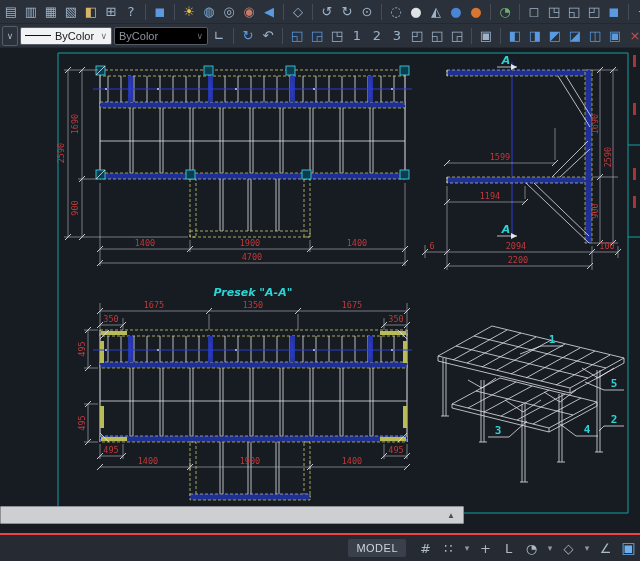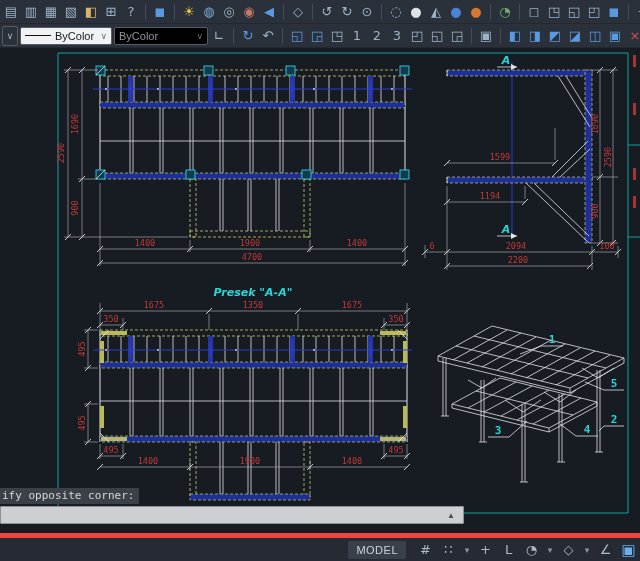--- a/index.html
+++ b/index.html
@@ -45,21 +45,21 @@
   .whitedot{fill:#e2e5e8;}
   
   #cmd-tooltip{position:absolute;left:0;top:440px;background:#3c4147;color:#d4d7da;
                font:11px "DejaVu Sans Mono",monospace;padding:1px 5px 2px 2px;white-space:pre;}
   #hscroll{position:absolute;left:0;top:458px;width:464px;height:18px;background:#cdcfd2;
            border:1px solid #8d9094;box-sizing:border-box;border-radius:1px;
            display:flex;align-items:center;}
   #hscroll .uparrow{margin-left:auto;margin-right:8px;color:#4a4e53;font-size:8px;}
   
   #statusbar{position:absolute;bottom:0;left:0;width:640px;height:28px;background:#262b33;
-             border-top:5px solid #ef4444;display:flex;align-items:center;justify-content:flex-end;
+             border-top:2px solid #ef4444;display:flex;align-items:center;justify-content:flex-end;
              gap:4px;padding:0 2px;box-sizing:border-box;}
   #model-btn{background:#39404b;color:#ced3da;font-size:11px;letter-spacing:0.5px;
              padding:3px 8px;border-radius:2px;margin-right:6px;}
   .sbi{display:inline-flex;width:19px;height:19px;align-items:center;justify-content:center;
        color:#aeb9c6;font-size:13px;border-radius:2px;font-family:"DejaVu Sans",sans-serif;flex:0 0 auto;}
   .sbi.chev{width:10px;font-size:9px;color:#8d97a3;}
   .sbi.on{color:#6ab0f0;font-size:15px;}
 </style>
 </head>
 <body>
@@ -332,21 +332,20 @@
                            M488 437H509 M509 437L527 421
                            M576 436H598 M576 436L560 424"></path>
         <text class="isonum" x="552" y="343">1</text>
         <text class="isonum" x="614" y="387">5</text>
         <text class="isonum" x="614" y="423">2</text>
         <text class="isonum" x="498" y="434">3</text>
         <text class="isonum" x="587" y="433">4</text>
       </g>
     </svg>
 
-    <div id="cmd-tooltip">ify opposite corner:</div>
 
     <div id="hscroll">
       <span class="uparrow">▲</span>
     </div>
   </div>
 
   <div id="statusbar">
     <span id="model-btn">MODEL</span>
     <span style="display:flex;align-items:center;gap:4px;">
         <span class="sbi">#</span>

